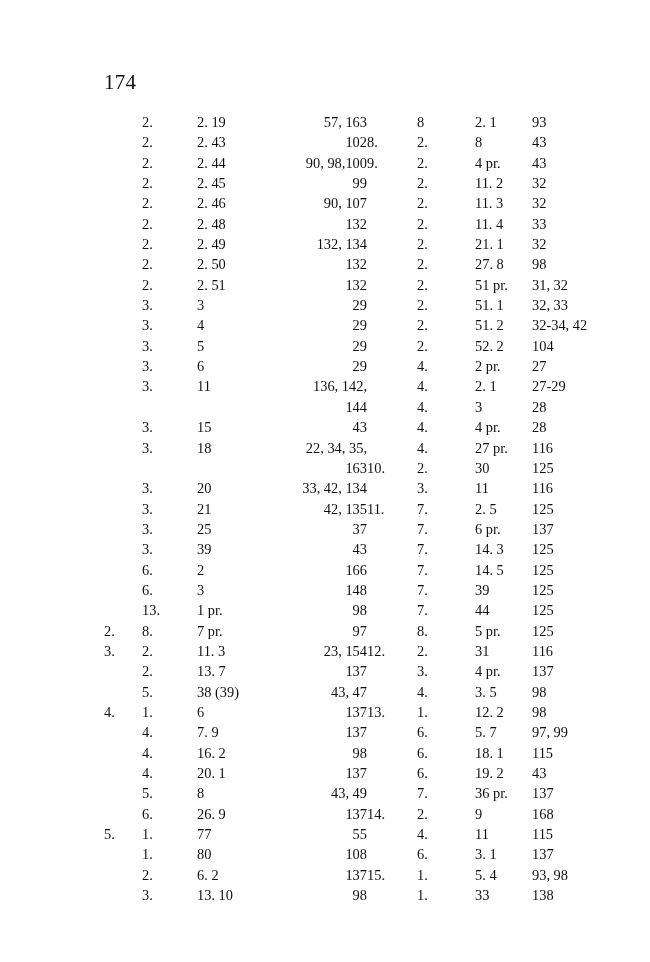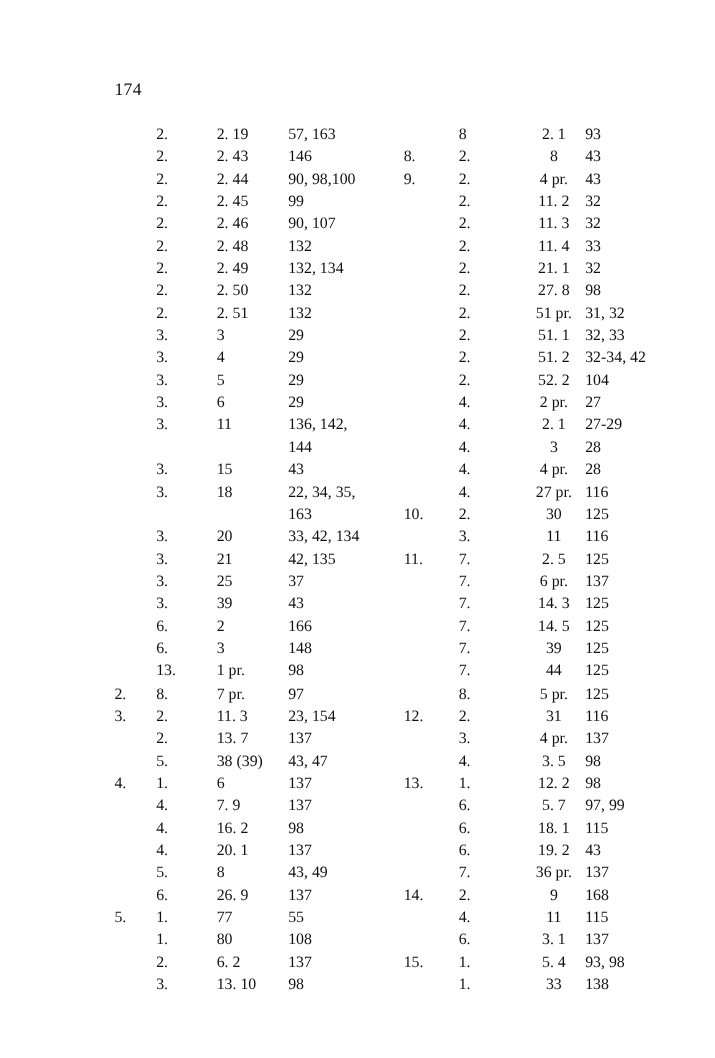--- a/index.html
+++ b/index.html
@@ -17,21 +17,21 @@
   .page {
     position: relative;
     width: 650px;
     height: 962px;
     box-sizing: border-box;
   }
   .page-number {
     position: absolute;
     left: 104px;
     top: 72px;
-    font-size: 16px;
+    font-size: 21px;
     line-height: 20px;
     letter-spacing: 0.3px;
   }
   .index-table {
     position: absolute;
     left: 104px;
     top: 112px;
     width: 470px;
     font-size: 14.4px;
     line-height: 20.35px;
@@ -43,38 +43,38 @@
   }
   .cell {
     display: inline-block;
     vertical-align: top;
     overflow: visible;
   }
   
   .c-a { width: 38px; }
   .c-b { width: 55px; }
   .c-c { width: 65px; }
-  .c-d { width: 105px; }
+  .c-d { width: 105px; text-align: right; }
   
   .c-e { width: 50px; }
   .c-f { width: 58px; }
-  .c-g { width: 57px; text-align: center; }
+  .c-g { width: 57px; }
   .c-h { width: 120px; }
 </style>
 </head>
 <body>
 
 <div class="page">
 
   <div class="page-number">174</div>
 
   <div class="index-table">
 
   <div class="row"><span class="cell c-a"></span><span class="cell c-b">2.</span><span class="cell c-c">2. 19</span><span class="cell c-d">57, 163</span><span class="cell c-e"></span><span class="cell c-f">8</span><span class="cell c-g">2. 1</span><span class="cell c-h">93</span></div>
-      <div class="row"><span class="cell c-a"></span><span class="cell c-b">2.</span><span class="cell c-c">2. 43</span><span class="cell c-d">146</span><span class="cell c-e">8.</span><span class="cell c-f">2.</span><span class="cell c-g">8</span><span class="cell c-h">43</span></div>
+      <div class="row"><span class="cell c-a"></span><span class="cell c-b">2.</span><span class="cell c-c">2. 43</span><span class="cell c-d">102</span><span class="cell c-e">8.</span><span class="cell c-f">2.</span><span class="cell c-g">8</span><span class="cell c-h">43</span></div>
       <div class="row"><span class="cell c-a"></span><span class="cell c-b">2.</span><span class="cell c-c">2. 44</span><span class="cell c-d">90, 98,100</span><span class="cell c-e">9.</span><span class="cell c-f">2.</span><span class="cell c-g">4 pr.</span><span class="cell c-h">43</span></div>
       <div class="row"><span class="cell c-a"></span><span class="cell c-b">2.</span><span class="cell c-c">2. 45</span><span class="cell c-d">99</span><span class="cell c-e"></span><span class="cell c-f">2.</span><span class="cell c-g">11. 2</span><span class="cell c-h">32</span></div>
       <div class="row"><span class="cell c-a"></span><span class="cell c-b">2.</span><span class="cell c-c">2. 46</span><span class="cell c-d">90, 107</span><span class="cell c-e"></span><span class="cell c-f">2.</span><span class="cell c-g">11. 3</span><span class="cell c-h">32</span></div>
       <div class="row"><span class="cell c-a"></span><span class="cell c-b">2.</span><span class="cell c-c">2. 48</span><span class="cell c-d">132</span><span class="cell c-e"></span><span class="cell c-f">2.</span><span class="cell c-g">11. 4</span><span class="cell c-h">33</span></div>
       <div class="row"><span class="cell c-a"></span><span class="cell c-b">2.</span><span class="cell c-c">2. 49</span><span class="cell c-d">132, 134</span><span class="cell c-e"></span><span class="cell c-f">2.</span><span class="cell c-g">21. 1</span><span class="cell c-h">32</span></div>
       <div class="row"><span class="cell c-a"></span><span class="cell c-b">2.</span><span class="cell c-c">2. 50</span><span class="cell c-d">132</span><span class="cell c-e"></span><span class="cell c-f">2.</span><span class="cell c-g">27. 8</span><span class="cell c-h">98</span></div>
       <div class="row"><span class="cell c-a"></span><span class="cell c-b">2.</span><span class="cell c-c">2. 51</span><span class="cell c-d">132</span><span class="cell c-e"></span><span class="cell c-f">2.</span><span class="cell c-g">51 pr.</span><span class="cell c-h">31, 32</span></div>
       <div class="row"><span class="cell c-a"></span><span class="cell c-b">3.</span><span class="cell c-c">3</span><span class="cell c-d">29</span><span class="cell c-e"></span><span class="cell c-f">2.</span><span class="cell c-g">51. 1</span><span class="cell c-h">32, 33</span></div>
       <div class="row"><span class="cell c-a"></span><span class="cell c-b">3.</span><span class="cell c-c">4</span><span class="cell c-d">29</span><span class="cell c-e"></span><span class="cell c-f">2.</span><span class="cell c-g">51. 2</span><span class="cell c-h">32-34, 42</span></div>
       <div class="row"><span class="cell c-a"></span><span class="cell c-b">3.</span><span class="cell c-c">5</span><span class="cell c-d">29</span><span class="cell c-e"></span><span class="cell c-f">2.</span><span class="cell c-g">52. 2</span><span class="cell c-h">104</span></div>

